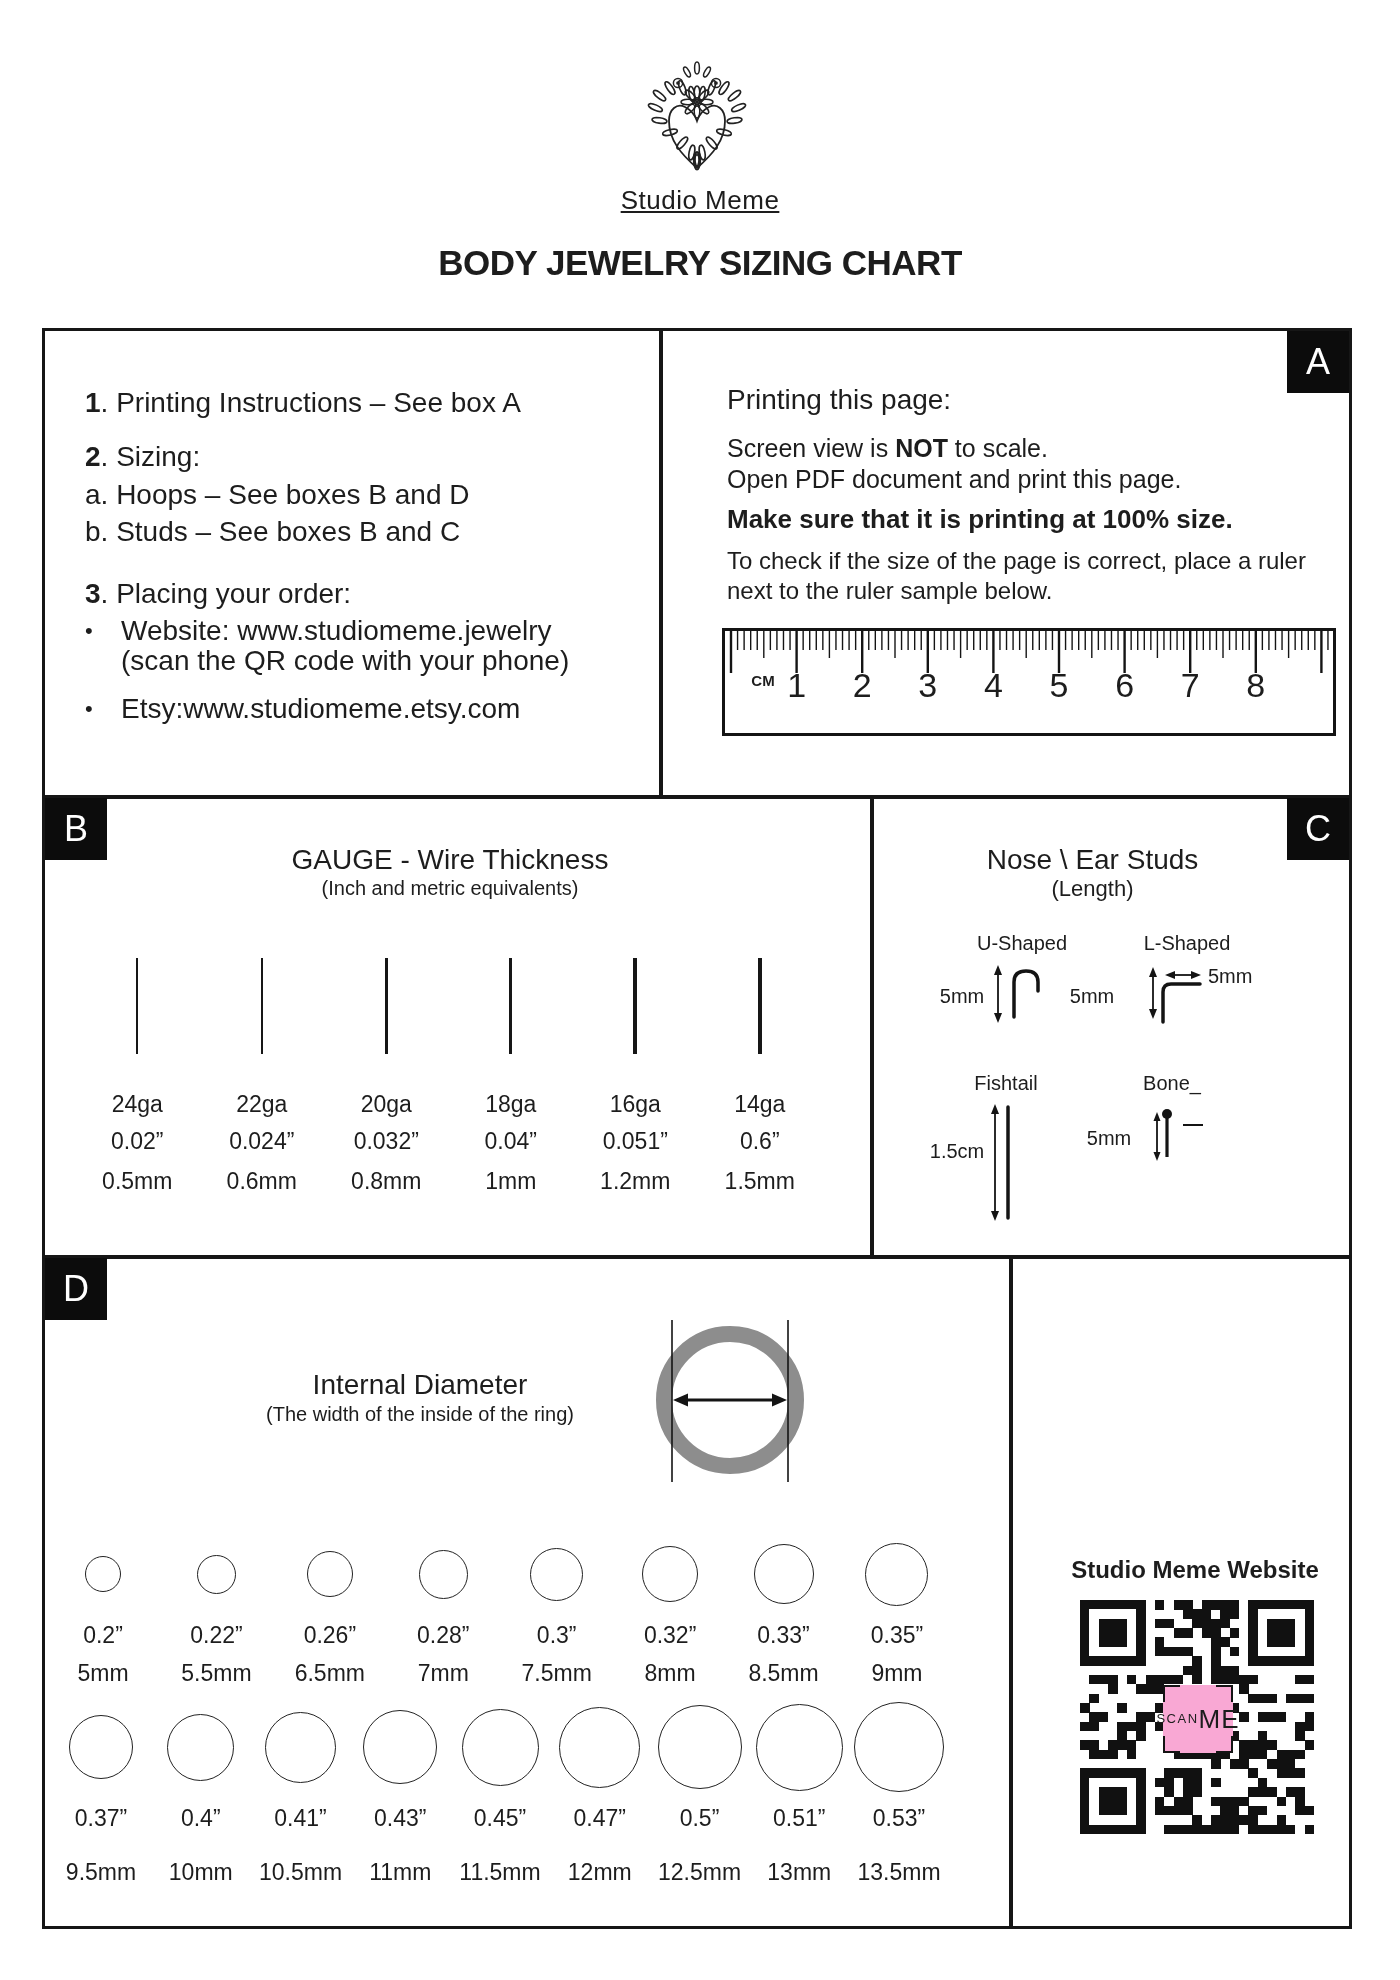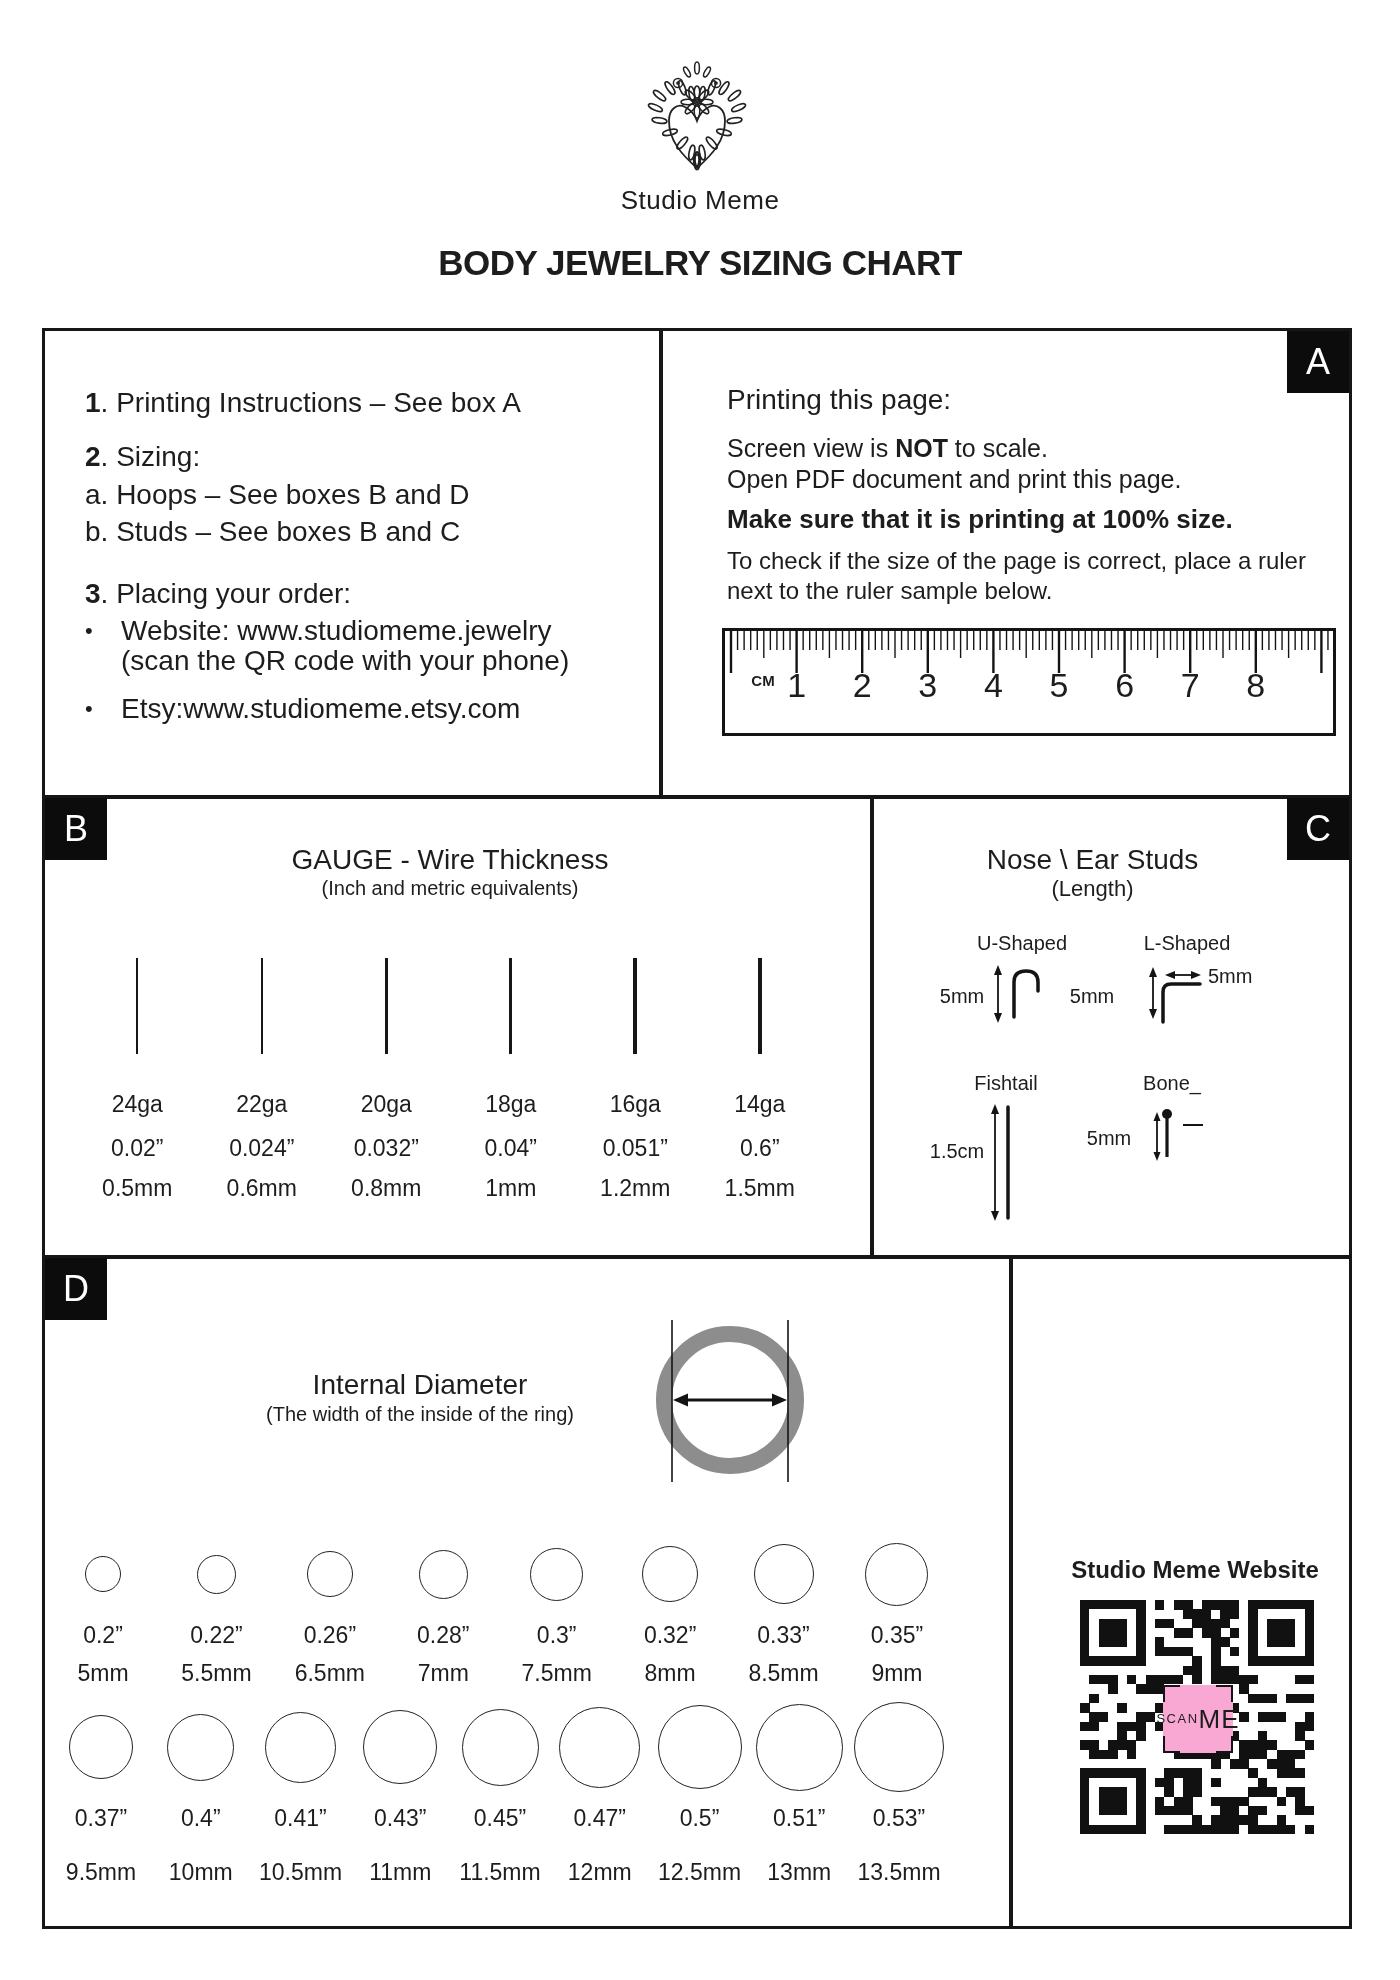--- a/index.html
+++ b/index.html
@@ -8,21 +8,21 @@
   .abs{position:absolute;}
   .b{font-weight:700;}
   .center{text-align:center;}
   
   .frame{left:42px;top:328px;width:1310px;height:1601px;border:3.5px solid #161616;box-sizing:border-box;}
   .line{background:#161616;}
   
   .corner{width:62px;height:62px;background:#0c0c0c;color:#fff;display:flex;
           align-items:center;justify-content:center;font-size:36px;font-weight:400;}
   
-  .brand{left:550px;top:185px;width:300px;font-size:26px;letter-spacing:0.5px;}
+  .brand{left:550px;top:185px;width:300px;font-size:26px;letter-spacing:0.5px;text-decoration:underline;}
   .title{left:300px;top:243px;width:800px;font-size:35px;font-weight:700;letter-spacing:-0.5px;}
   
   .instructions{left:85px;top:386px;width:590px;font-size:28px;line-height:34px;}
   .i-gap1{margin-top:20px;}
   .i-gap2{margin-top:4px;}
   .i-gap3{margin-top:3px;}
   .i-gap4{margin-top:28px;}
   .i-gap5{margin-top:5px;line-height:30px;}
   .i-cont{line-height:30px;padding-left:36px;}
   .i-gap6{margin-top:18px;line-height:30px;}
@@ -36,21 +36,21 @@
   .a-l4{margin-top:11px;font-size:24px;line-height:30px;}
   .ruler{left:722px;top:628px;width:614px;height:108px;border:3px solid #141414;box-sizing:border-box;background:#fff;}
   
   .b-title{left:150px;top:845px;width:600px;}
   .sec-title{font-size:28px;line-height:30px;}
   .sec-sub{font-size:20px;line-height:22px;margin-top:2px;}
   .gauges{left:75px;top:958px;width:747px;display:flex;}
   .g-col{width:124.5px;display:flex;flex-direction:column;align-items:center;}
   .g-line{height:96px;background:#161616;}
   .g-ga{margin-top:36px;font-size:23px;line-height:28px;}
-  .g-in{margin-top:16px;font-size:23px;line-height:28px;text-align:right;}
+  .g-in{margin-top:9px;font-size:23px;line-height:28px;text-align:right;}
   .g-mm{margin-top:12px;font-size:23px;line-height:28px;}
   
   .c-title{left:860px;top:845px;width:465px;}
   .c-sub{font-size:22px;line-height:24px;margin-top:2px;}
   .c-label{font-size:20px;line-height:22px;width:150px;text-align:center;}
   .ctext{font-size:20px;fill:#1d1d1d;}
   .thin{stroke:#141414;stroke-width:1.8;fill:none;}
   .thick{stroke:#141414;stroke-width:3.5;fill:none;stroke-linecap:round;}
   .head{fill:#141414;stroke:none;}
   

